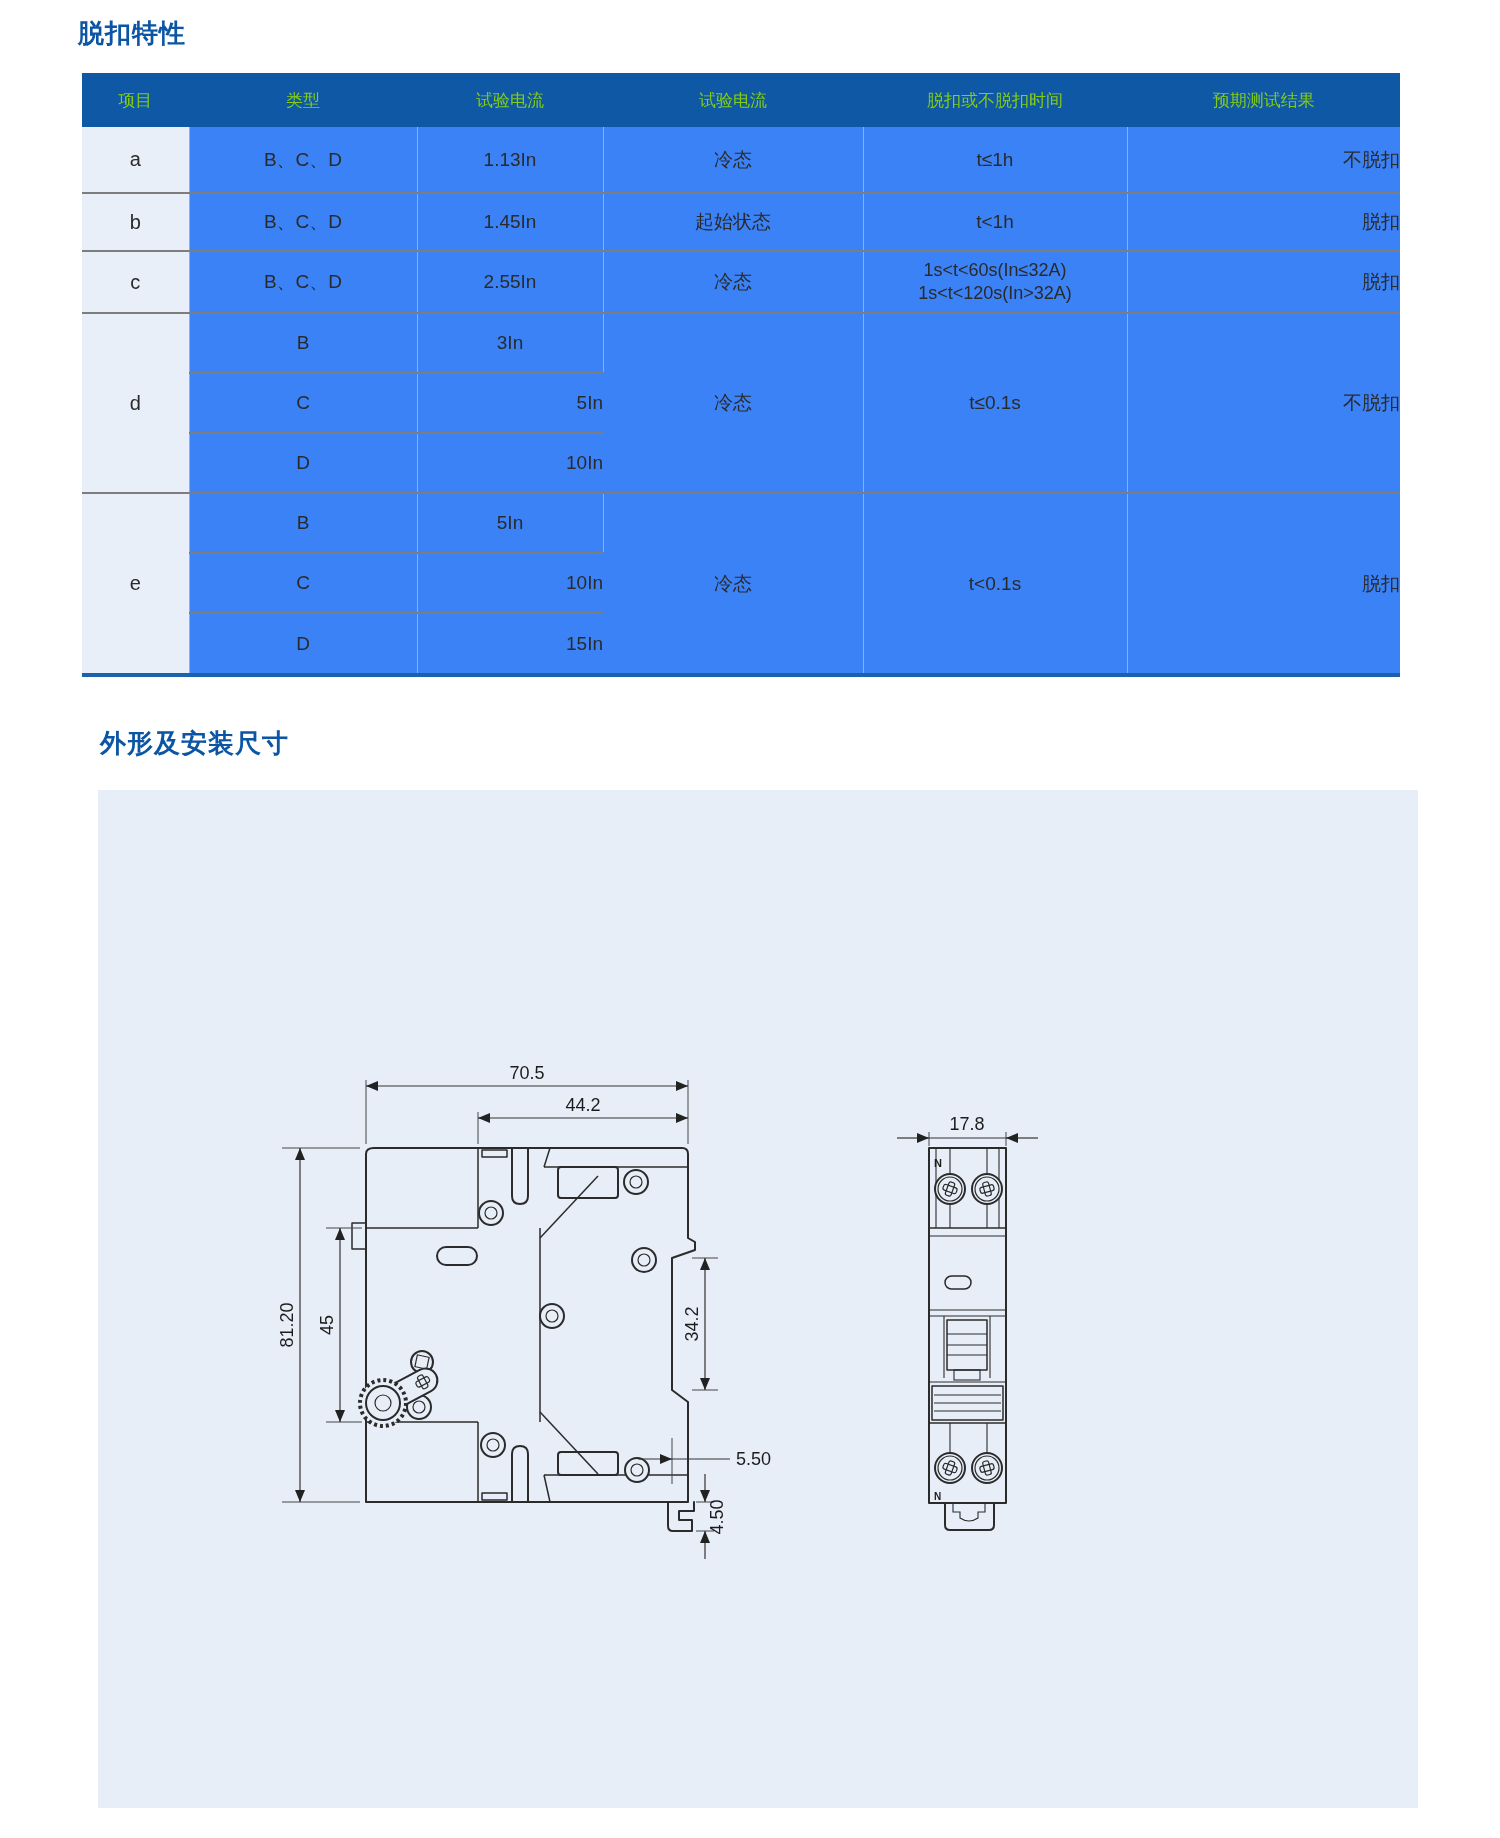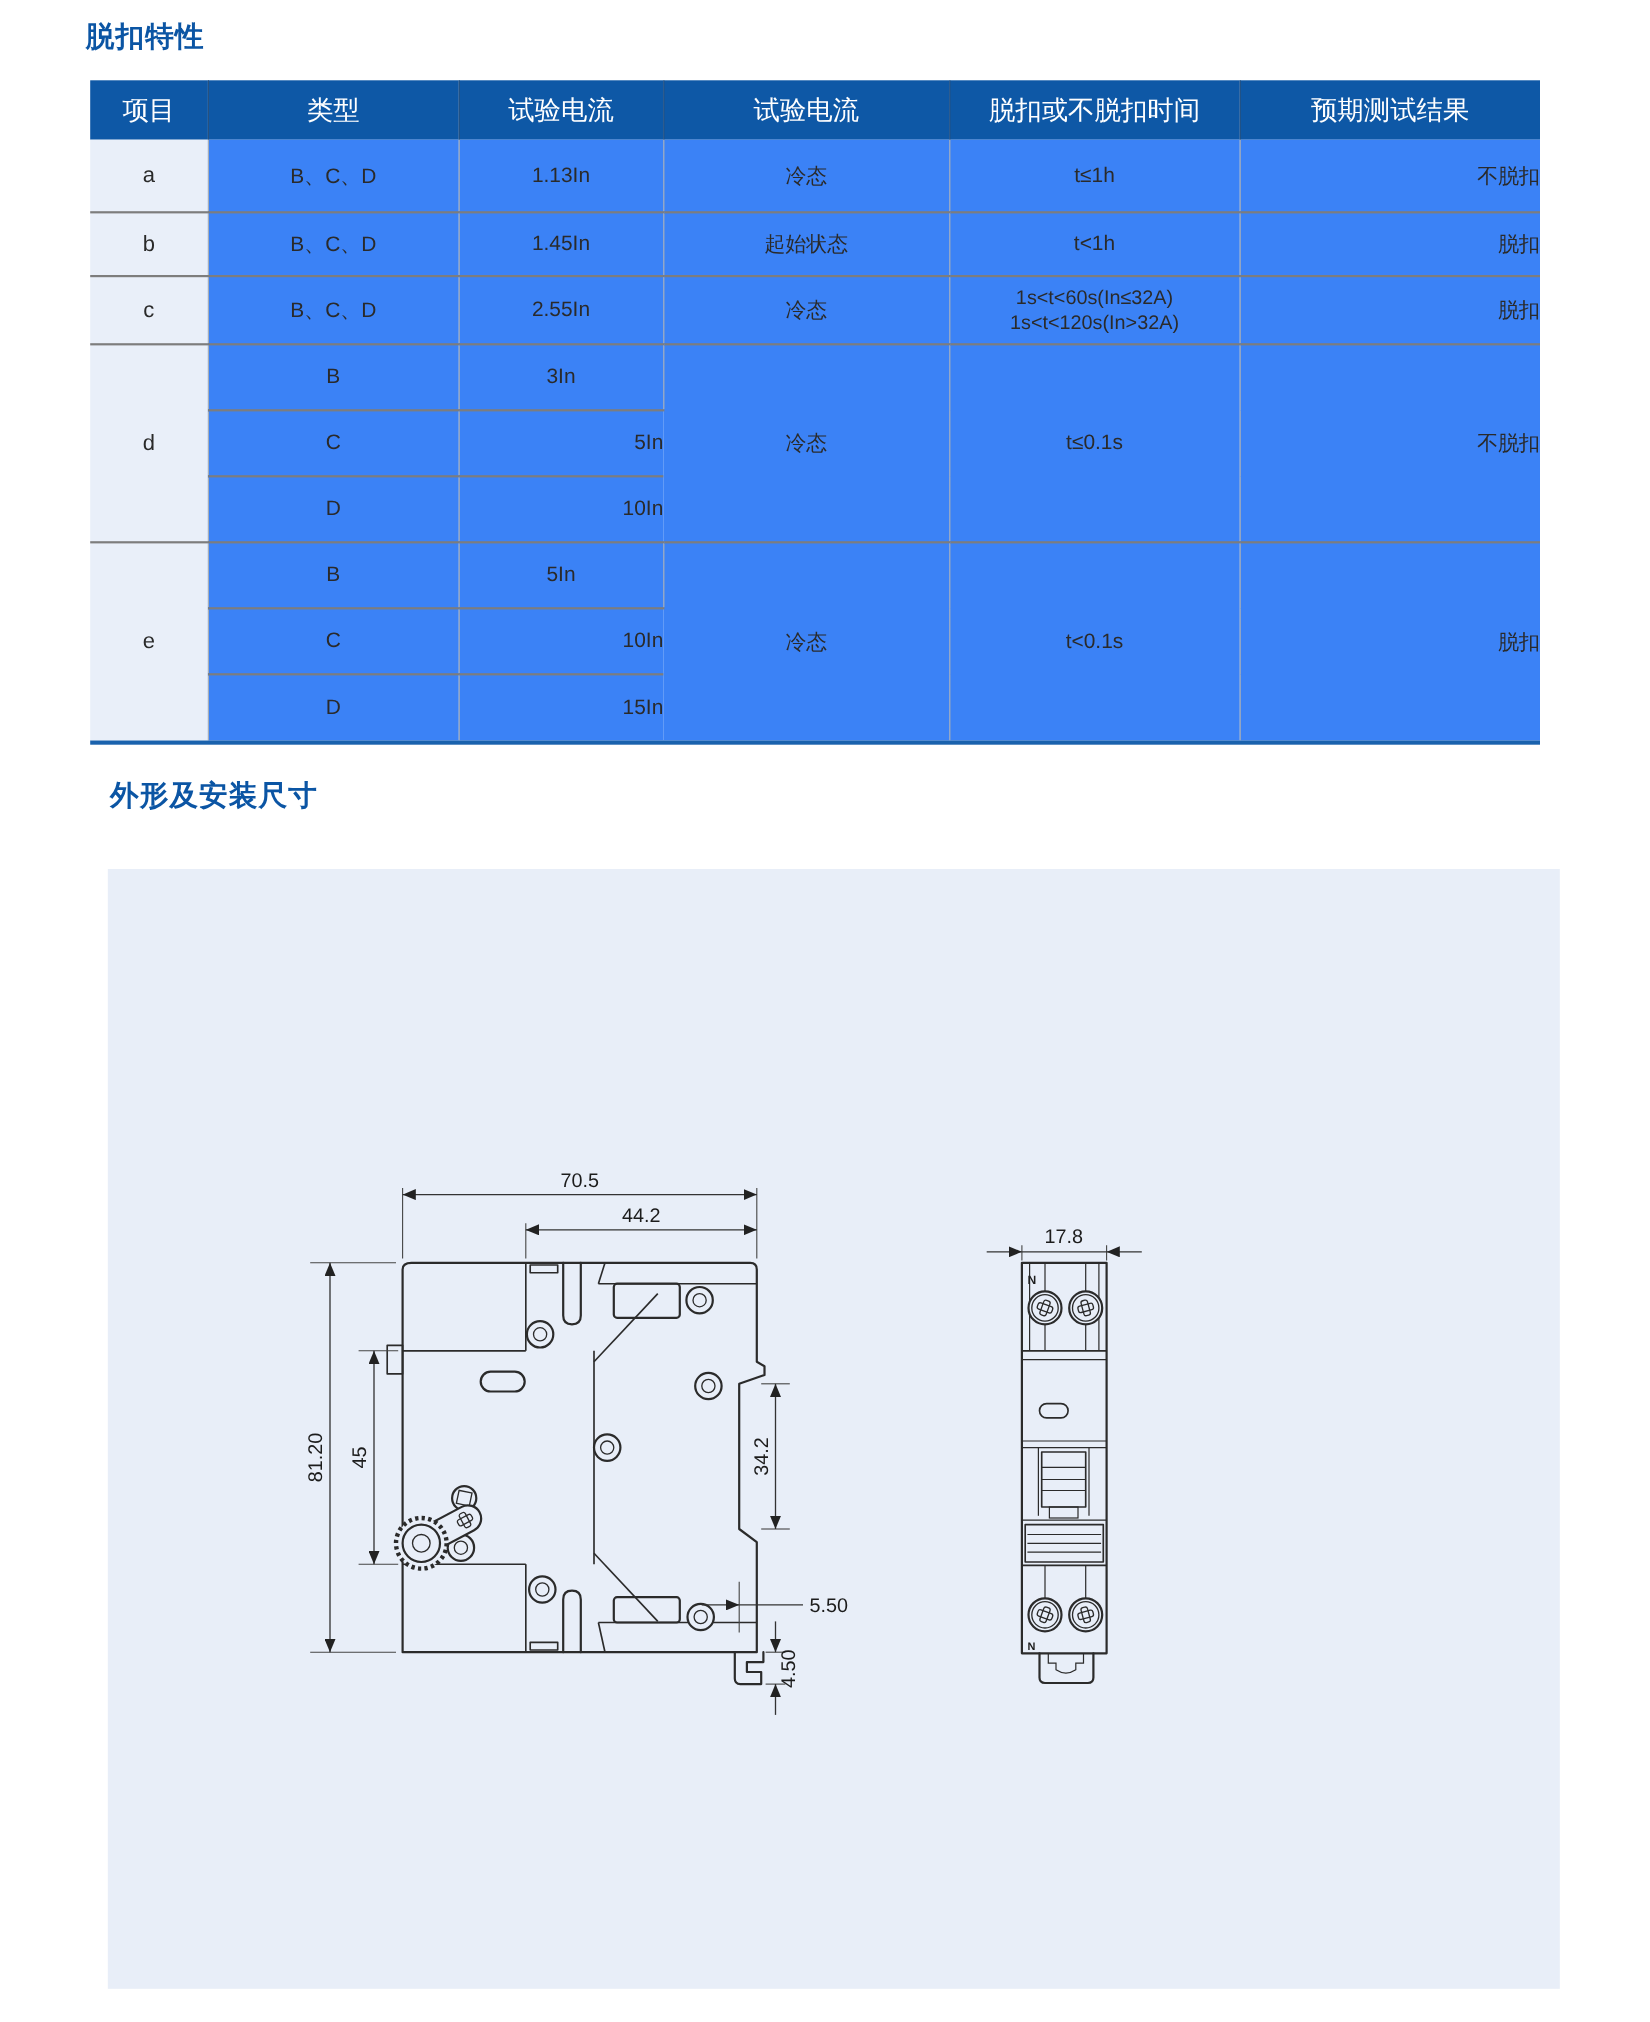--- a/index.html
+++ b/index.html
@@ -15,30 +15,30 @@
   html,body{margin:0;padding:0;}
   body{
     width:1500px;height:1838px;position:relative;background:#ffffff;
     font-family:"Liberation Sans","DejaVu Sans",sans-serif;color:#2a2a2a;
   }
   .section-title{
     position:absolute;font-size:26px;font-weight:bold;color:var(--accent_blue);
     letter-spacing:1px;
   }
   #title1{left:78px;top:16px;}
-  #title2{left:100px;top:706px;}
+  #title2{left:100px;top:726px;}
 
   .table-wrap{
     position:absolute;left:82px;top:73px;width:1318px;
     border-bottom:4px solid var(--table_bottom_border);
   }
   table.trip{border-collapse:collapse;table-layout:fixed;width:1318px;}
   table.trip th{
-    background:var(--table_header_bg);color:#ffffff;font-weight:normal;
-    font-size:24px;height:54px;border-right:1px solid #27517e;padding:0;
+    background:var(--table_header_bg);color:#84cc16;font-weight:normal;
+    font-size:17px;height:54px;border-right:1px solid #27517e;padding:0;
   }
   table.trip th:last-child{border-right:none;}
   table.trip td{
     font-size:19px;text-align:center;vertical-align:middle;padding:0;
     border-right:1px solid var(--grid_light);color:#2a2a2a;background:#3b82f6;
   }
   table.trip td:last-child{border-right:none;text-align:right;}
   table.trip td.item{background:var(--item_col_bg);font-size:20px;}
   tr.row-a{height:66px;}
   tr.row-b{height:58px;}

